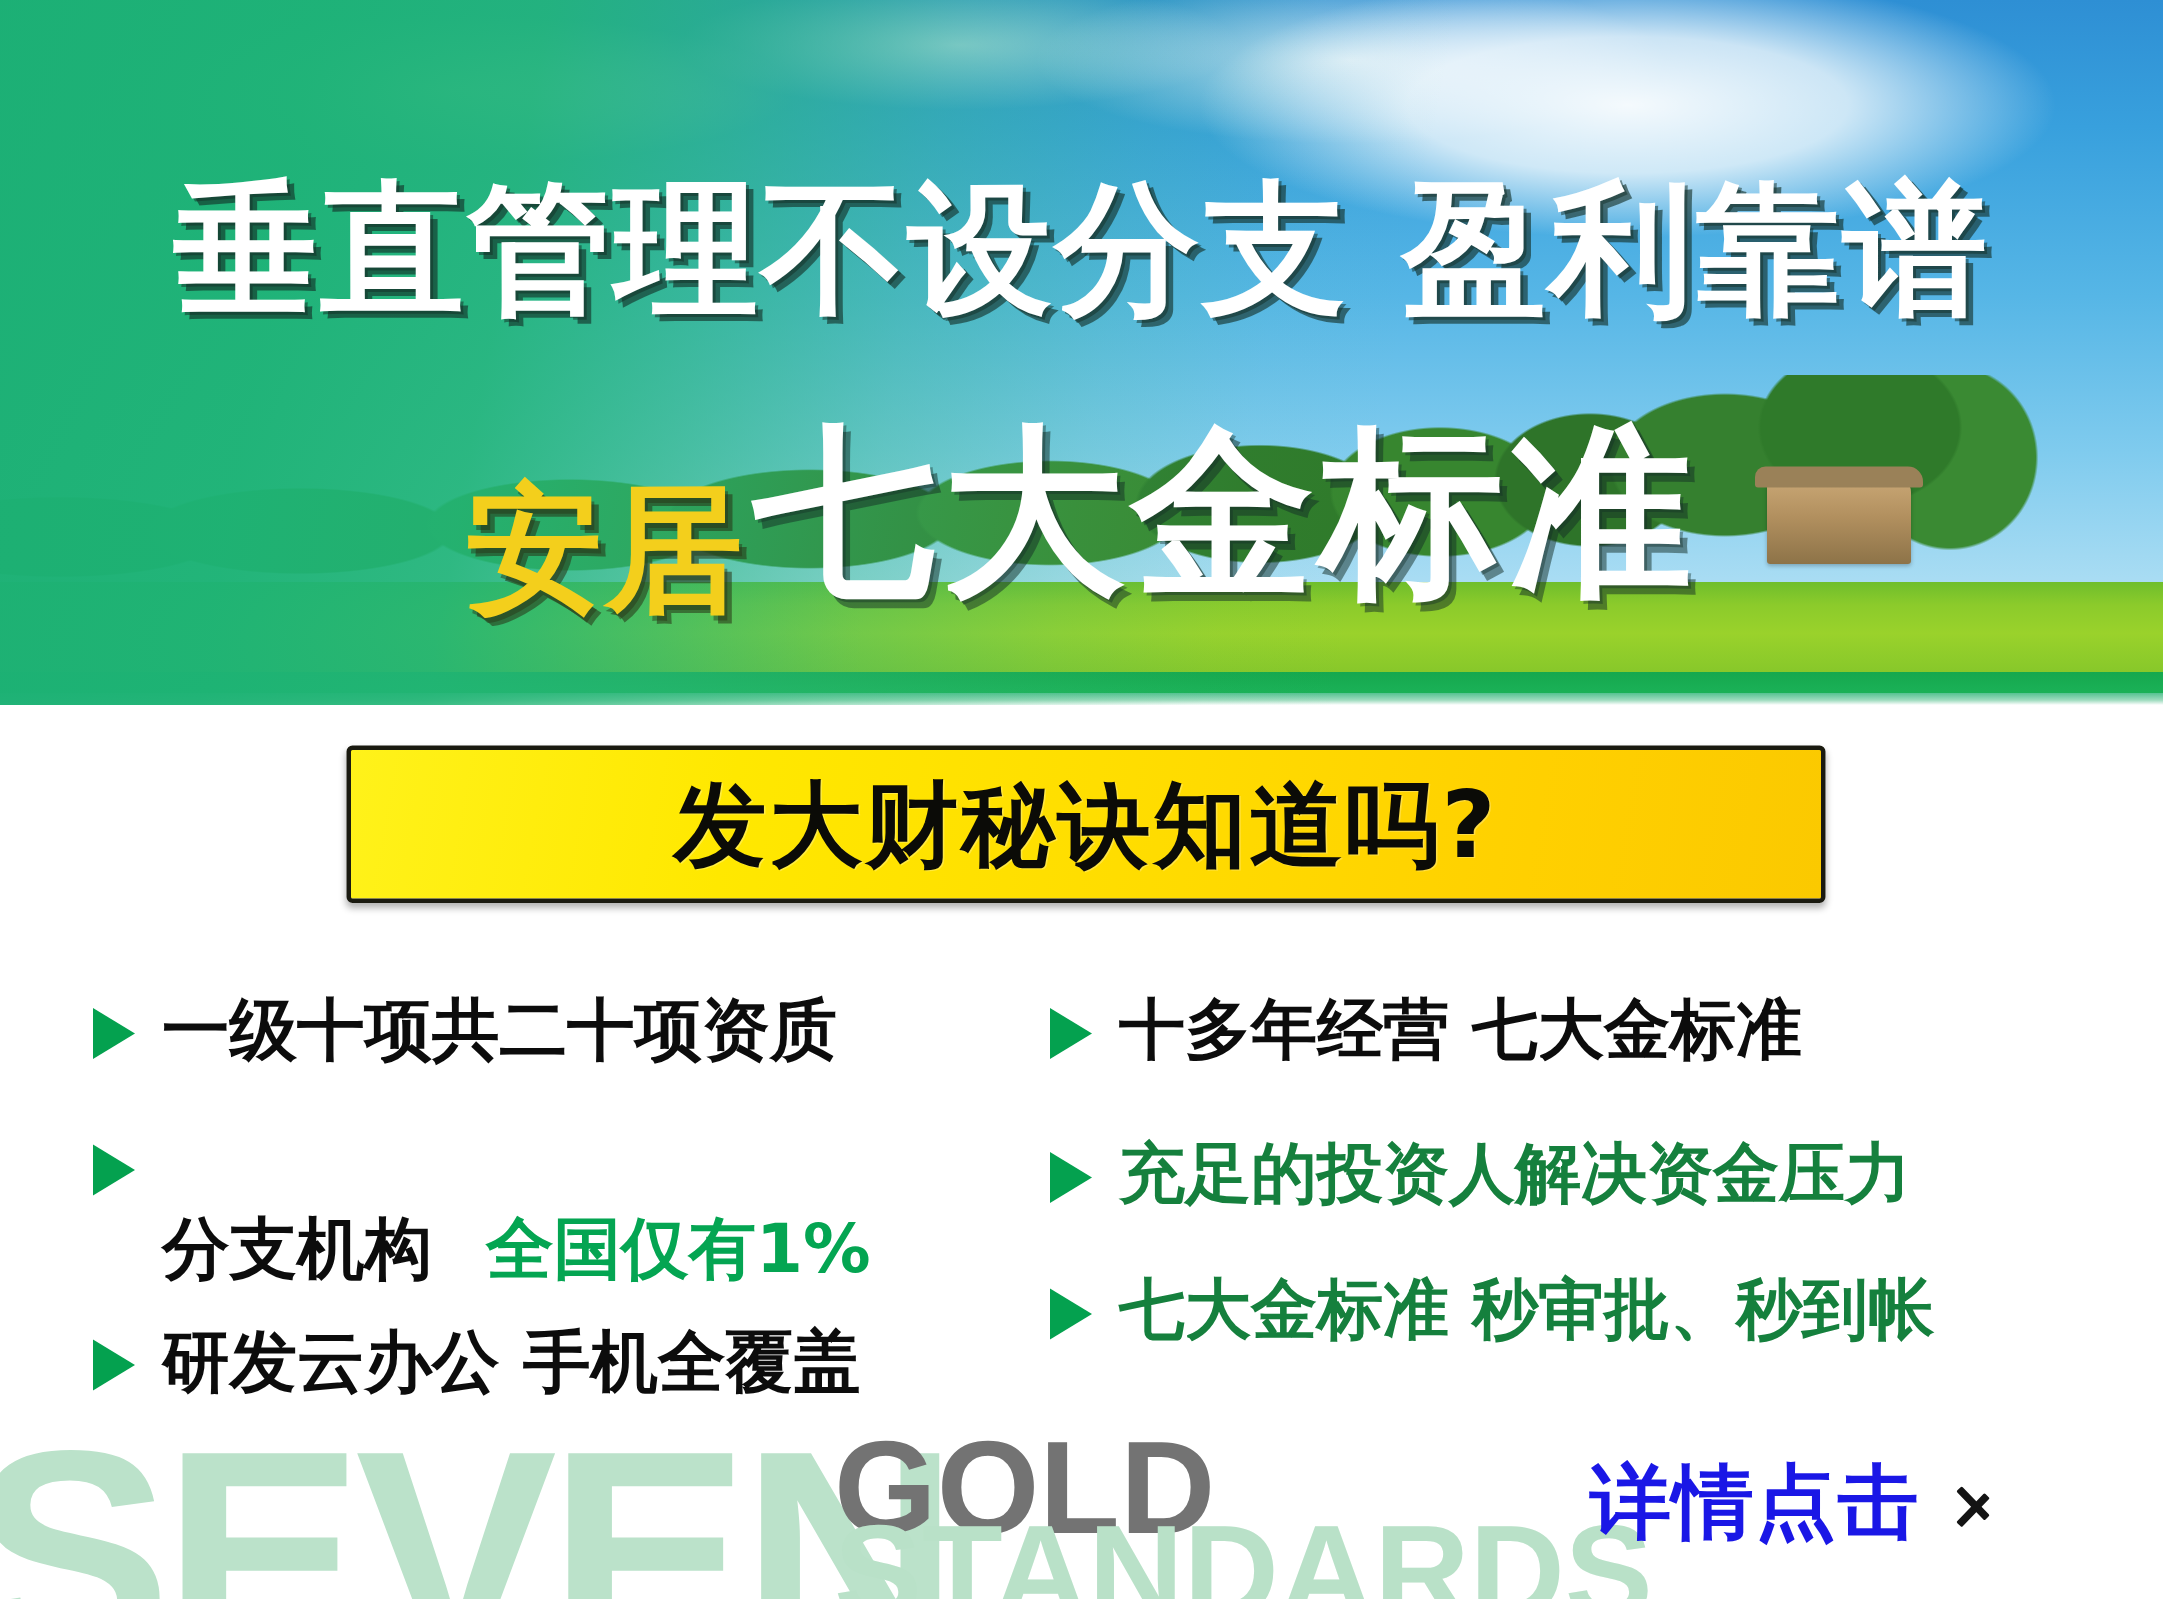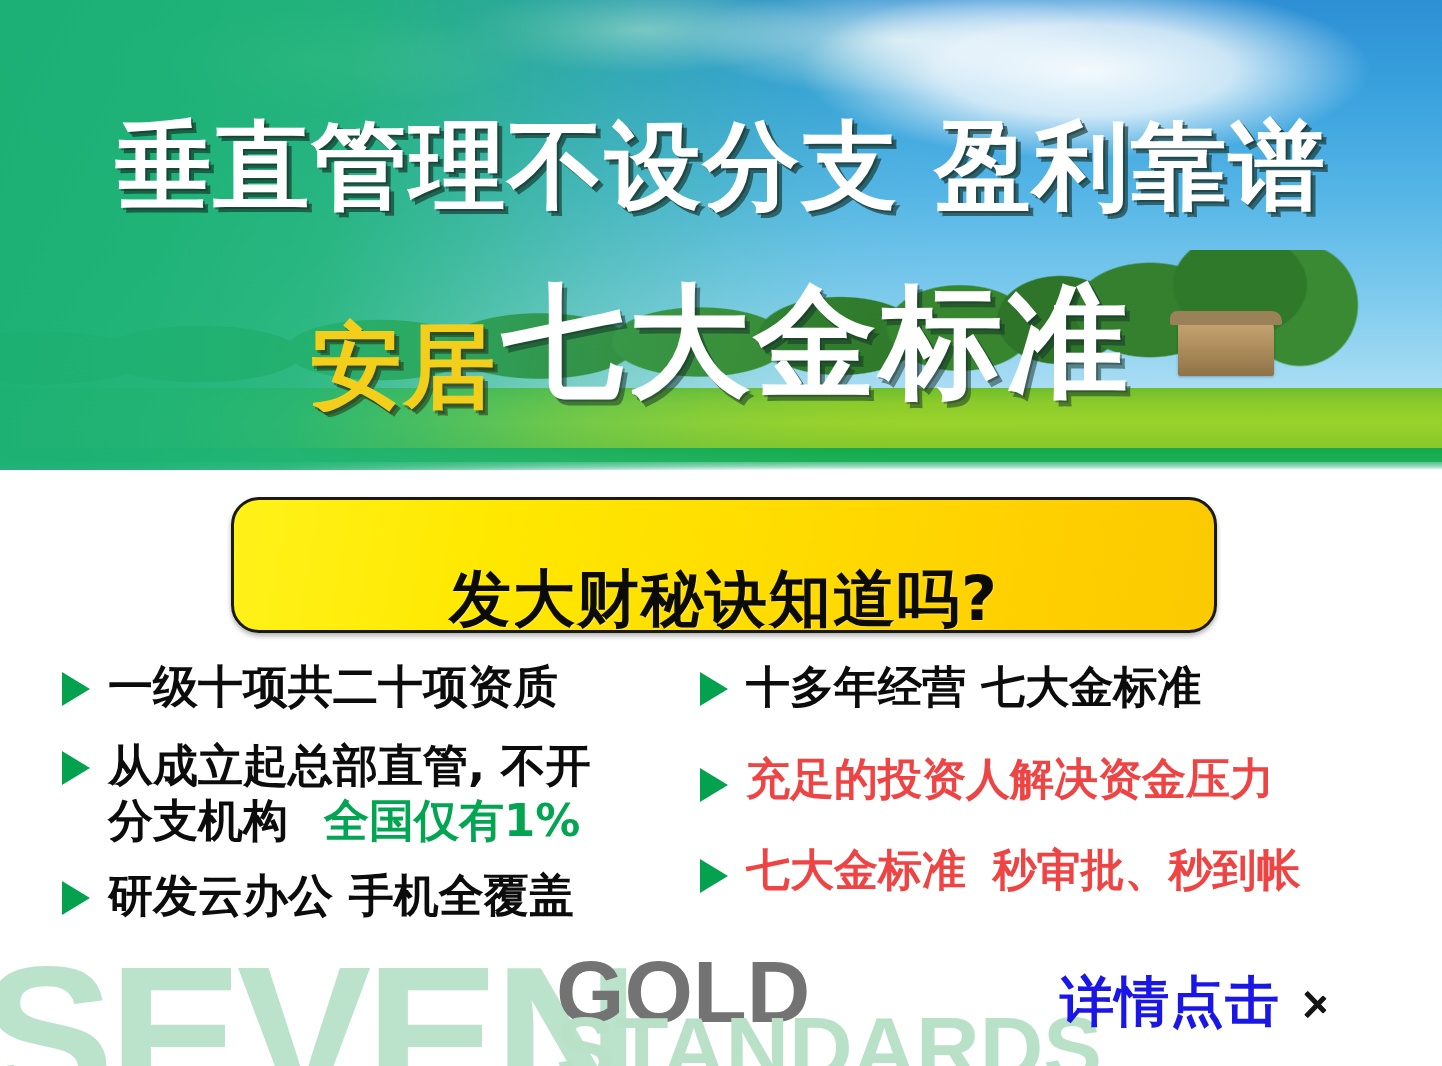--- a/index.html
+++ b/index.html
@@ -107,27 +107,27 @@
   }
   .hl2b{
     display:inline-block;
     font-size:122px;font-weight:700;color:#ffffff;letter-spacing:4px;
     text-shadow:5px 6px 0 rgba(20,46,38,.5), 2px 2px 0 rgba(20,46,38,.4);
     font-family:"DejaVu Sans","Liberation Sans",sans-serif;
   }
 
   
   .ybar{
-    position:absolute;left:231px;top:497px;width:986px;height:136px;
+    position:absolute;left:231px;top:497px;width:986px;height:105px;
     box-sizing:border-box;
-    border-radius:28px;
+    border-radius:4px;
     border:3px solid #1a1a10;
     background:linear-gradient(100deg,#fff21a 0%,#ffe800 26%,#ffdc00 55%,#ffd000 80%,#fbc900 100%);
     box-shadow:0 3px 5px rgba(0,0,0,.30);
-    display:flex;align-items:flex-end;justify-content:center;
+    display:flex;align-items:center;justify-content:center;
   }
   .ybar-text{
     font-size:62px;font-weight:700;color:#0b0b07;letter-spacing:2px;
     white-space:nowrap;line-height:1;
     font-family:"DejaVu Sans","Liberation Sans",sans-serif;
     text-shadow:1px 1px 0 rgba(255,255,255,.25);
   }
 
   
   .cols{position:absolute;left:0;top:660px;width:1442px;height:330px;}
@@ -140,24 +140,24 @@
     width:0;height:0;
     border-top:17px solid transparent;
     border-bottom:17px solid transparent;
     border-left:28px solid #04a14f;
   }
   .btext{
     font-size:45px;font-weight:700;color:#0c0c0c;line-height:1.22;
     letter-spacing:0px;
     font-family:"DejaVu Sans","Liberation Sans",sans-serif;
   }
-  .btext.green{color:#ef4444;font-family:Liberation Mono, monospace;}
+  .btext.green{color:#15803d;}
   .hi{color:#04a552;margin-left:36px;}
 
-  .colL .bullet:nth-child(1){margin-bottom:24px;text-align:center;}
+  .colL .bullet:nth-child(1){margin-bottom:36px;text-align:center;}
   .colL .bullet:nth-child(2){margin-bottom:20px;}
   .colR .bullet:nth-child(1){margin-bottom:42px;}
   .colR .bullet:nth-child(2){margin-bottom:38px;}
   .colR .btext{font-size:44px;}
 
   
   .wm{position:absolute;left:0;top:0;width:1266px;height:1066px;pointer-events:none;}
   .wm-seven{
     position:absolute;left:-14px;top:938px;
     font-size:198px;font-weight:700;
@@ -238,21 +238,21 @@
       <div class="bullet">
         <span class="tri"></span>
         <span class="btext">
           <span>一级十项共二十项资质</span>
         </span>
       </div>
 
       <div class="bullet">
         <span class="tri"></span>
         <span class="btext">
-          <span>从成立起总部直管, 不开</span><br>
+          <br>
           <span>分支机构</span><span class="hi">全国仅有1%</span>
         </span>
       </div>
 
       <div class="bullet">
         <span class="tri"></span>
         <span class="btext">
           <span>研发云办公  手机全覆盖</span>
         </span>
       </div>

